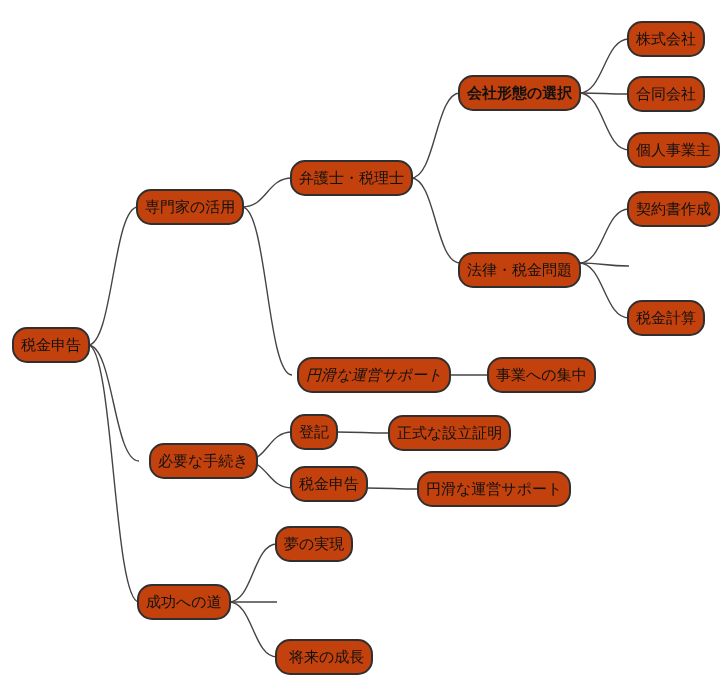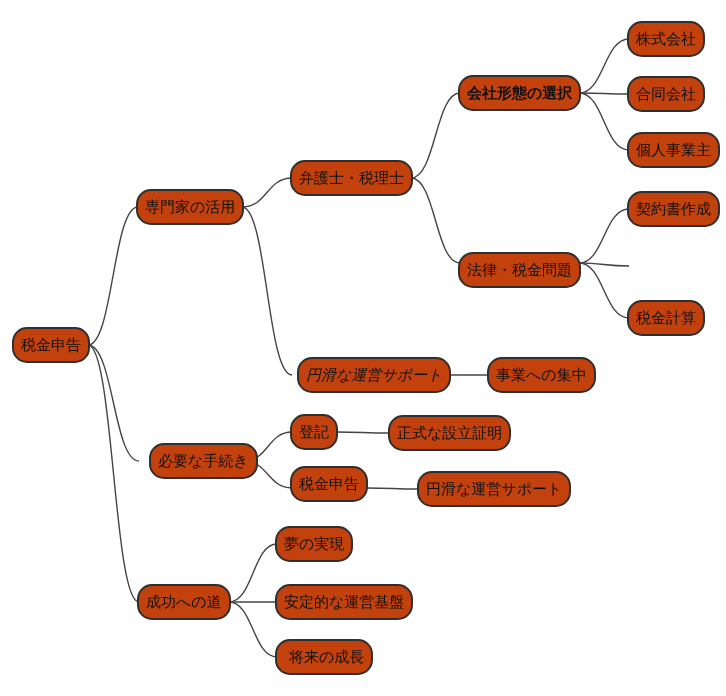--- a/index.html
+++ b/index.html
@@ -65,21 +65,20 @@
 
   <div class="node" style="left:136px; top:189px;">専門家の活用</div>
   <div class="node" style="left:149px; top:443px;">必要な手続き</div>
   <div class="node" style="left:137px; top:584px;">成功への道</div>
 
   <div class="node" style="left:290px; top:160px;">弁護士・税理士</div>
   <div class="node" style="left:297px; top:357px;font-style:italic;">円滑な運営サポート</div>
   <div class="node" style="left:290px; top:414px;">登記</div>
   <div class="node" style="left:290px; top:466px;">税金申告</div>
   <div class="node" style="left:275px; top:526px;">夢の実現</div>
-  <div class="node" style="left:275px; top:584px;">安定的な運営基盤</div>
   <div class="node" style="left:275px; top:639px;padding-left:12px;">将来の成長</div>
 
   <div class="node" style="left:458px; top:75px;font-weight:bold;">会社形態の選択</div>
   <div class="node" style="left:458px; top:252px;">法律・税金問題</div>
   <div class="node" style="left:487px; top:357px;">事業への集中</div>
   <div class="node" style="left:388px; top:415px;">正式な設立証明</div>
   <div class="node" style="left:417px; top:471px;">円滑な運営サポート</div>
 
   <div class="node" style="left:627px; top:21px;">株式会社</div>
   <div class="node" style="left:627px; top:76px;">合同会社</div>

